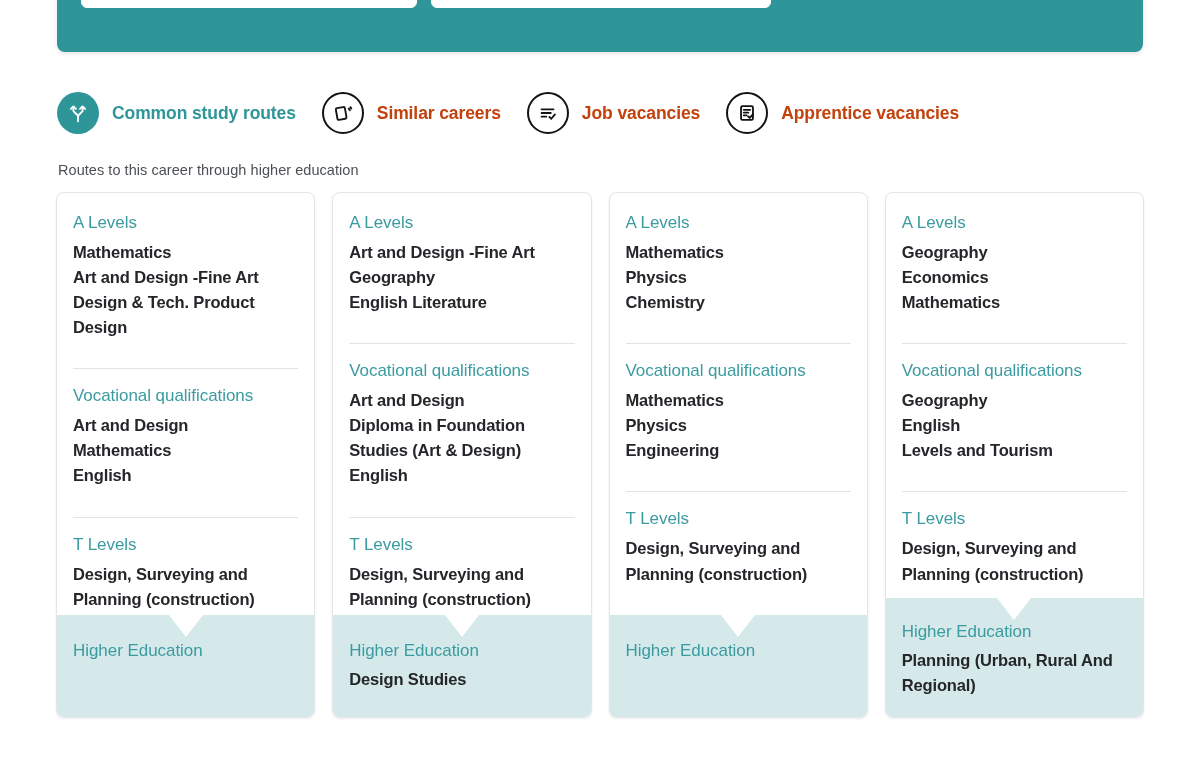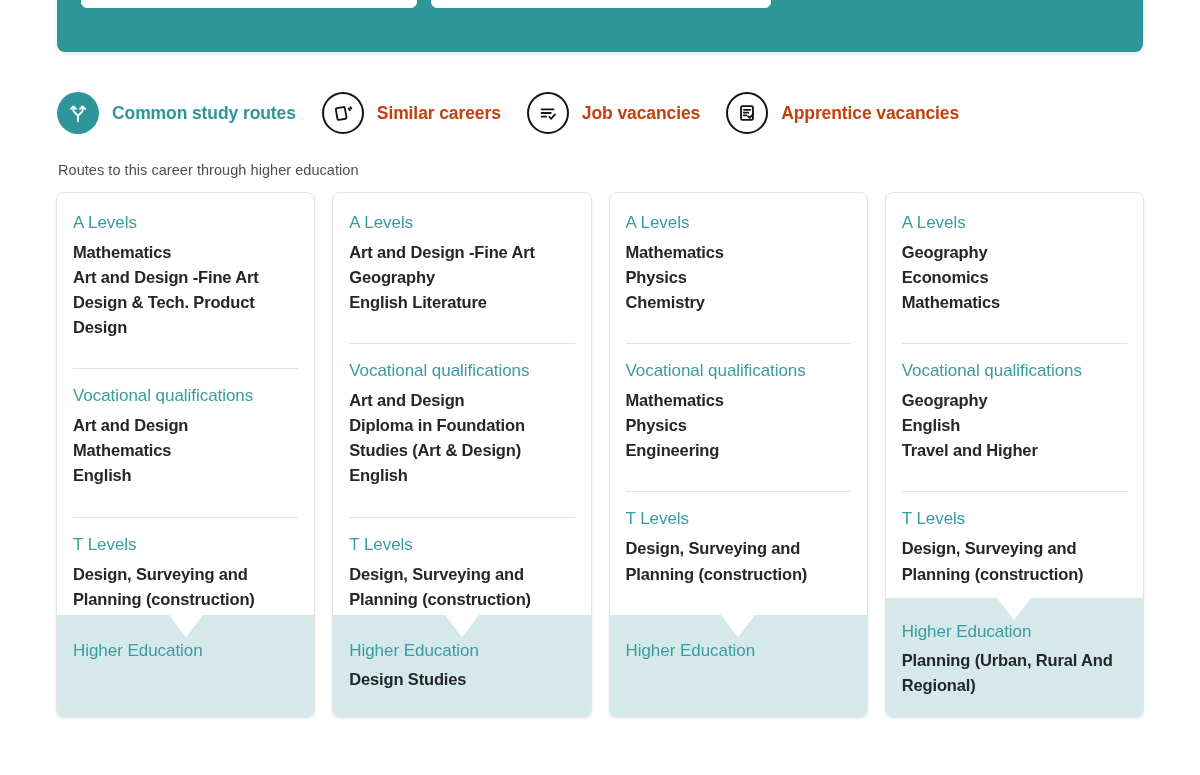--- a/index.html
+++ b/index.html
@@ -302,21 +302,21 @@
         <div class="qual-block">
           <div class="qual-title">A Levels</div>
           <div class="qual-item">Geography</div>
           <div class="qual-item">Economics</div>
           <div class="qual-item">Mathematics</div>
         </div>
         <div class="qual-block divided">
           <div class="qual-title">Vocational qualifications</div>
           <div class="qual-item">Geography</div>
           <div class="qual-item">English</div>
-          <div class="qual-item">Travel and Higher</div>
+          <div class="qual-item">Levels and Tourism</div>
         </div>
         <div class="qual-block divided">
           <div class="qual-title">T Levels</div>
           <div class="qual-item">Design, Surveying and Planning (construction)</div>
         </div>
       </div>
       <div class="he tall">
         <div class="he-notch"></div>
         <div class="he-title">Higher Education</div>
         <div class="he-value">Planning (Urban, Rural And Regional)</div>

